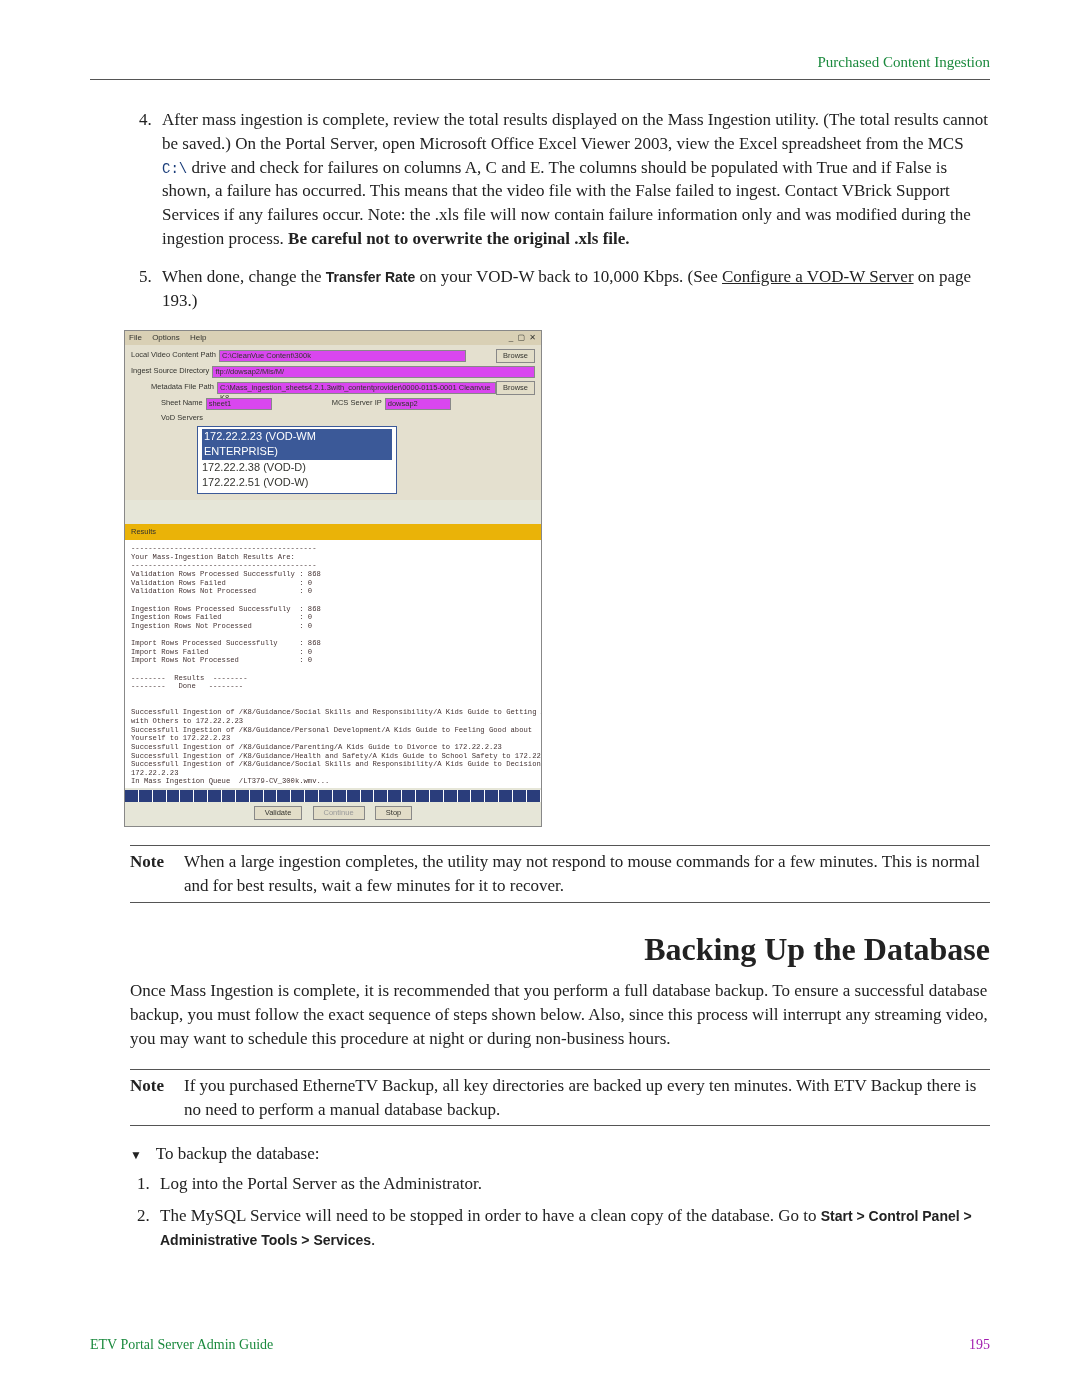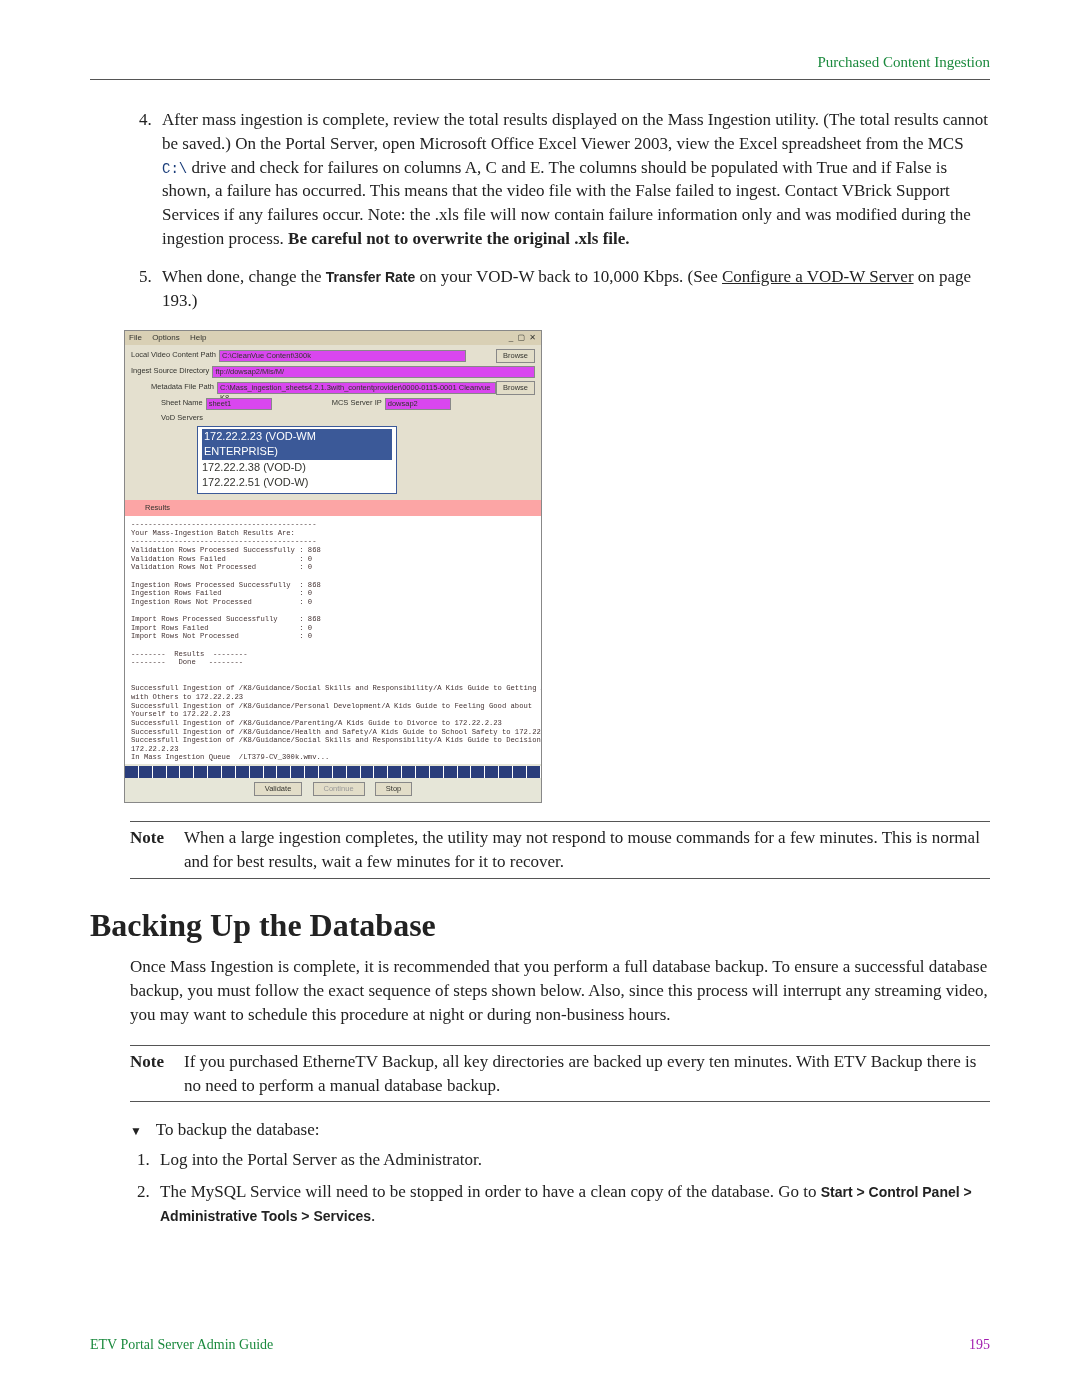--- a/index.html
+++ b/index.html
@@ -118,23 +118,24 @@
     margin: 2px 0 0 66px;
     width: 190px;
     font-size: 11px;
   }
   .shot .selbox .selected {
     background: #3b5998;
     color: #fff;
     padding: 0 2px;
   }
   .shot .results-hdr {
-    background: #fca5a5;
-    padding: 3px 20px;
+    background: #eab308;
+    padding: 3px 6px;
     font-size: 7.5px;
+    margin-top: 24px;
   }
   .shot .console {
     background: #fff;
     font-family: "Courier New", monospace;
     font-size: 7.2px;
     line-height: 1.2;
     white-space: pre;
     padding: 4px 6px 2px 6px;
     overflow: hidden;
     color: #433;
@@ -176,20 +177,21 @@
     flex-shrink: 0;
   }
   .note-table .body {
     flex: 1;
   }
 
   h2.section {
     font-size: 32px;
     font-weight: bold;
     margin: 24px 0 8px 0;
+    text-align: right;
   }
   .para {
     margin: 0 0 0 40px;
   }
 
   .tri-line {
     margin: 10px 0 6px 40px;
   }
   .tri-line .tri {
     display: inline-block;

